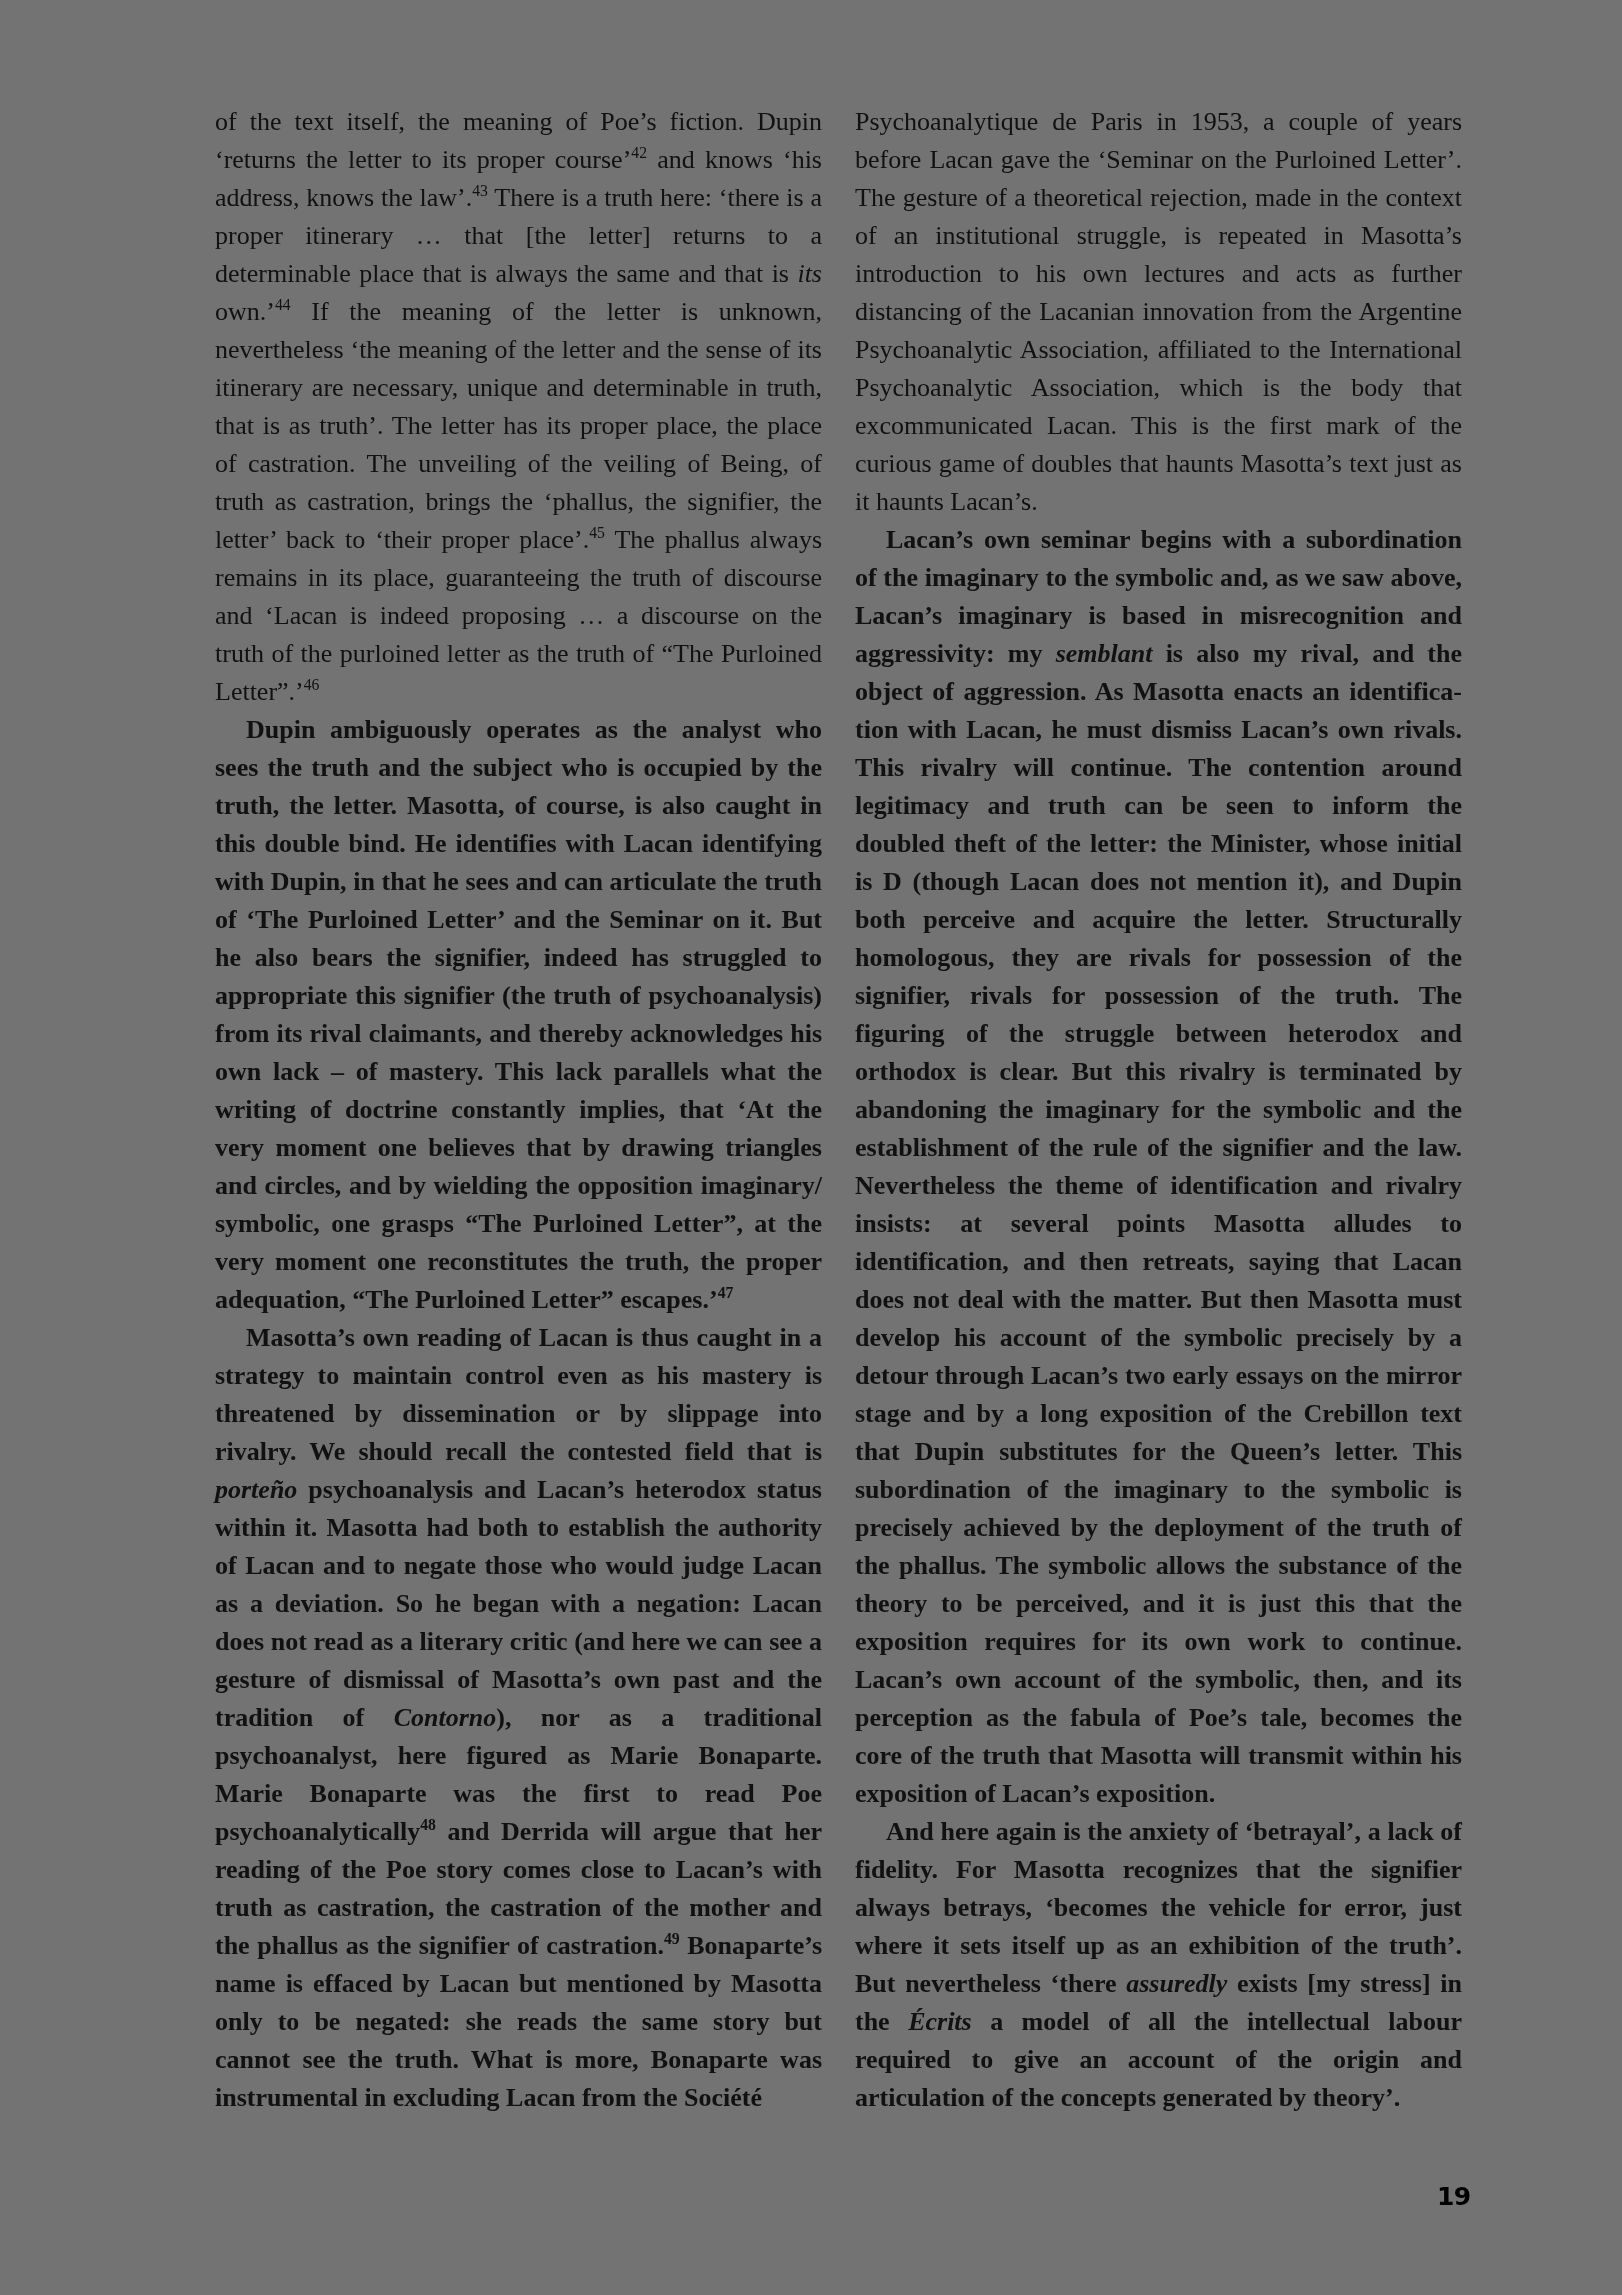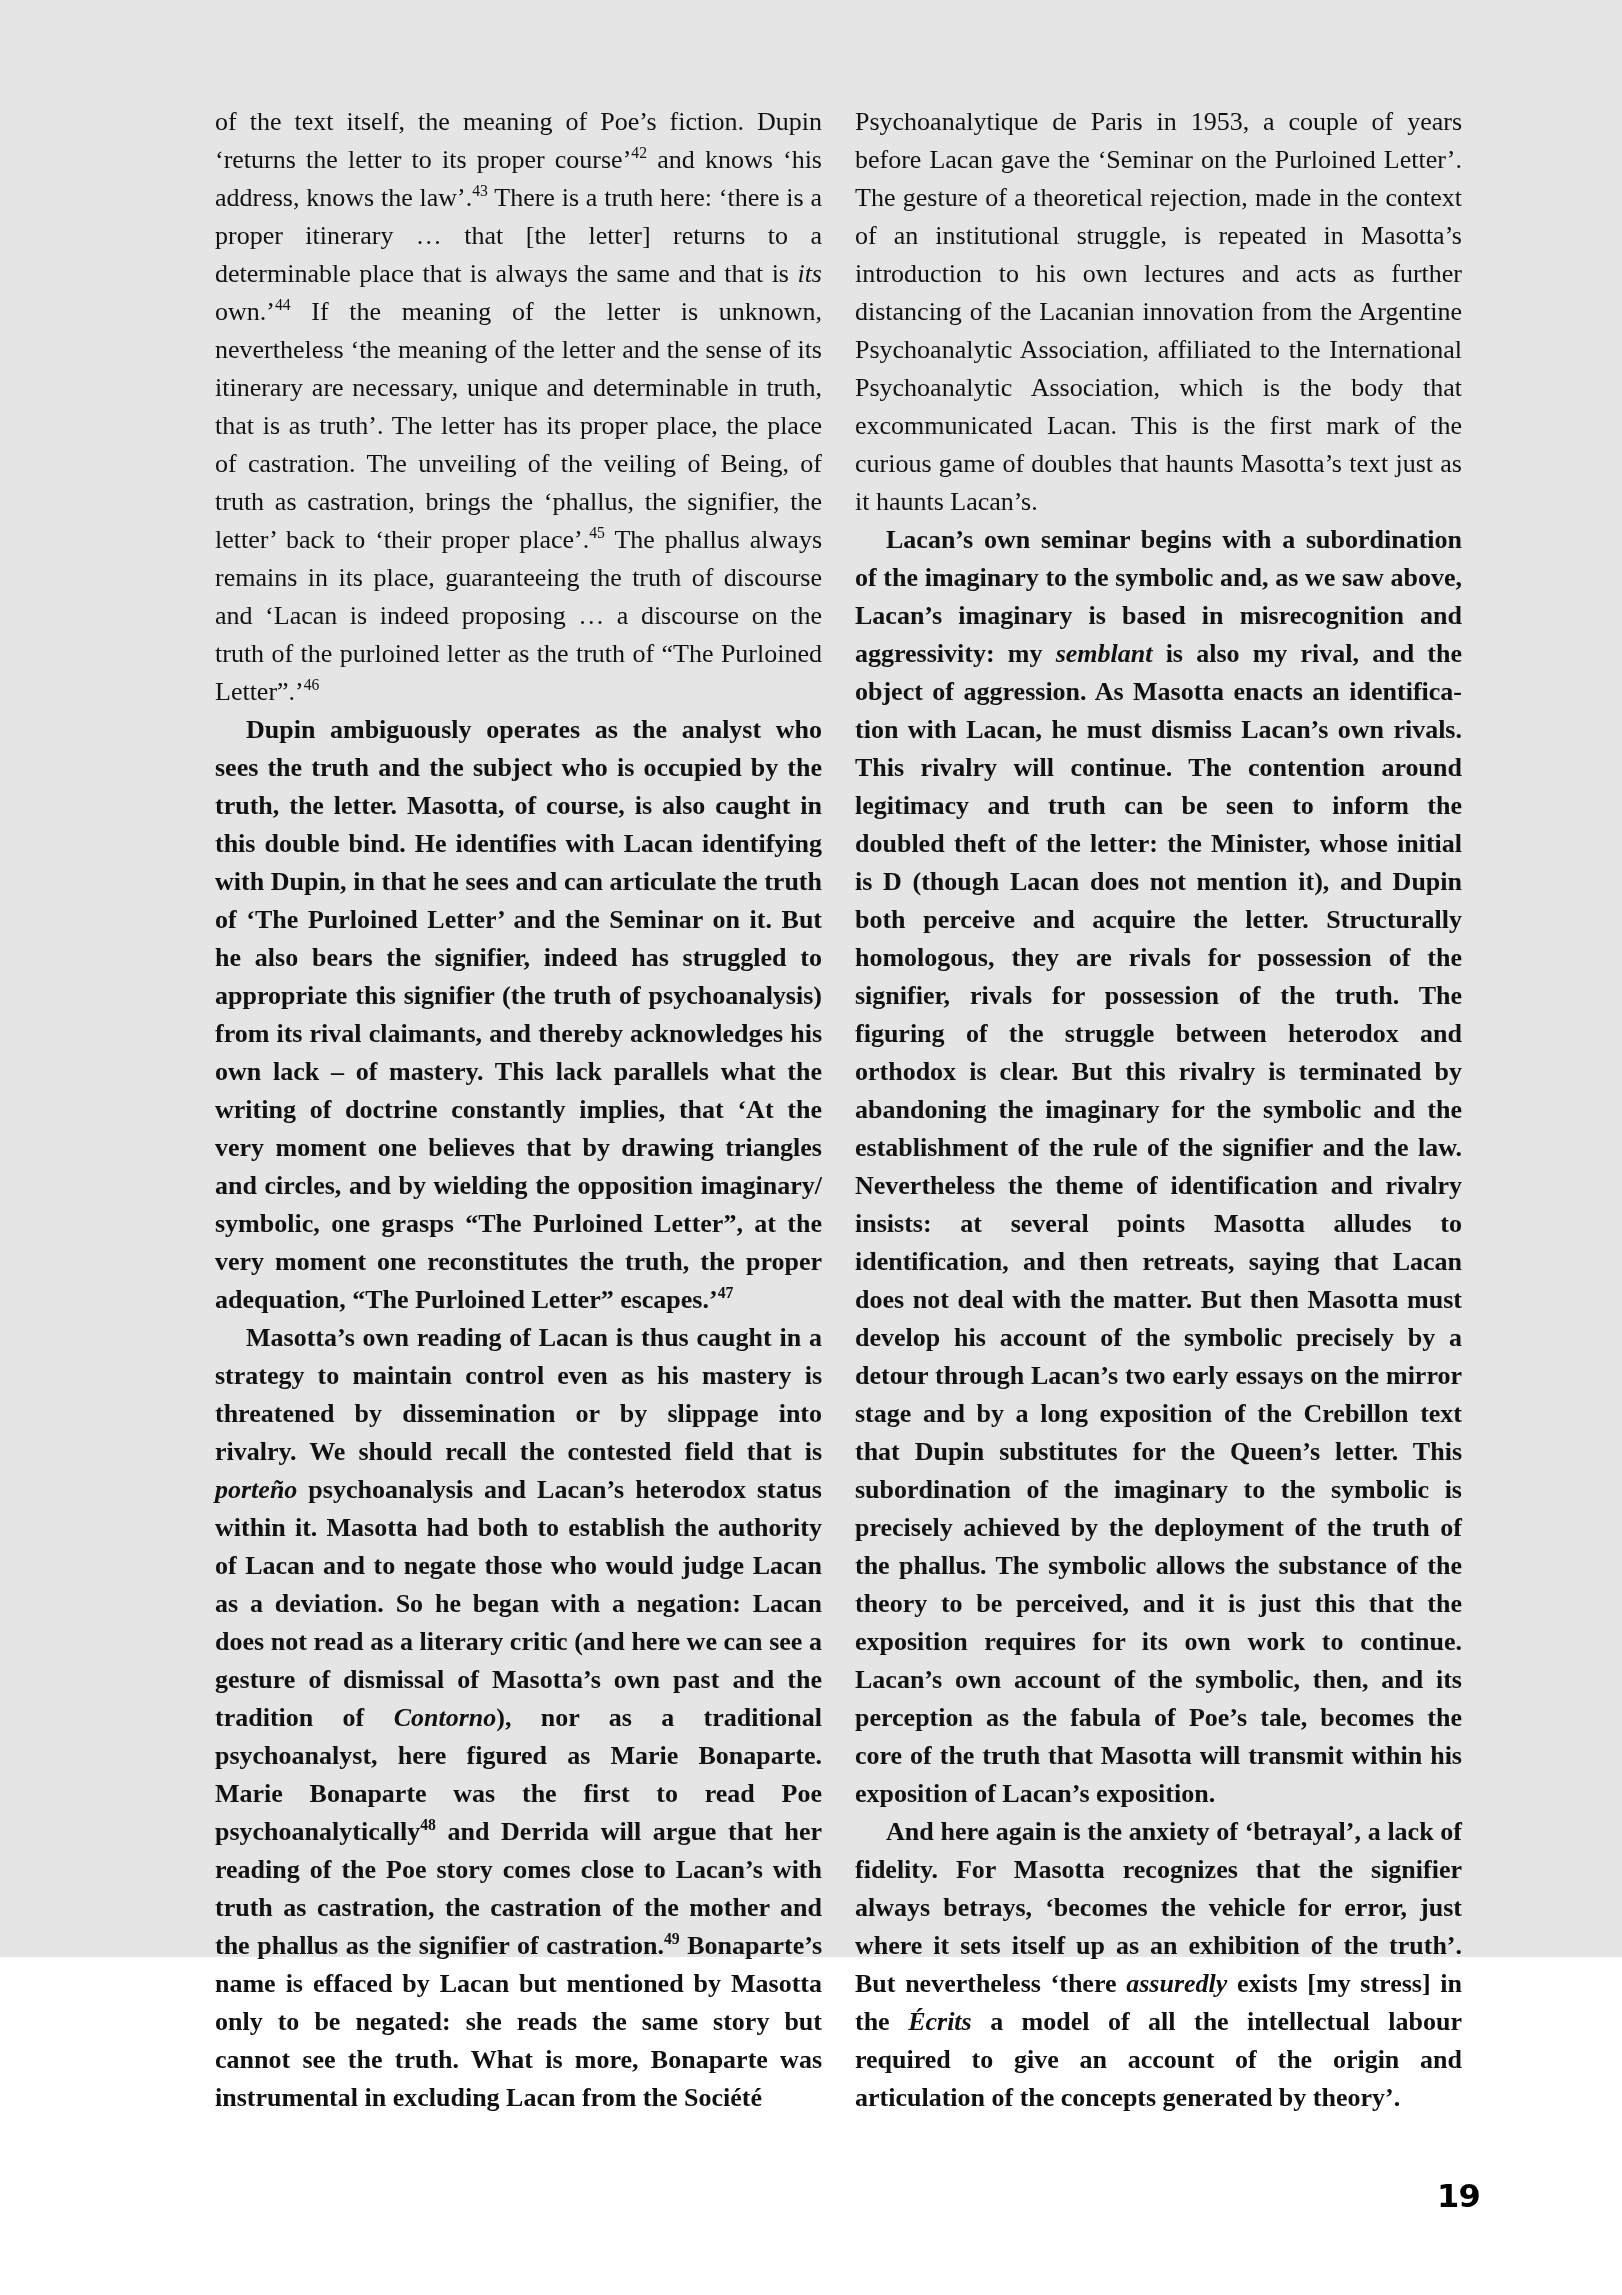--- a/index.html
+++ b/index.html
@@ -10,22 +10,22 @@
     width: 1623px;
     height: 2295px;
     background: #ffffff;
     position: relative;
     overflow: hidden;
   }
   .page {
     position: absolute;
     left: 0; top: 0;
     width: 1623px;
-    height: 1957px;
-    background: #e5e5e5;
+    height: 2295px;
+    background: #737373;
   }
   .column {
     position: absolute;
     top: 103px;
     width: 607px;
     font-family: "Liberation Serif", "DejaVu Serif", serif;
     font-size: 26px;
     line-height: 38px;
     color: #111111;
     text-align: justify;
@@ -43,21 +43,21 @@
     line-height: 0;
     vertical-align: 9.8px;
   }
   .para em { font-style: italic; }
   .page-number {
     position: absolute;
     left: 1437px;
     top: 2182px;
     font-family: "DejaVu Sans", "Liberation Sans", sans-serif;
     font-weight: bold;
-    font-size: 32px;
+    font-size: 25px;
     line-height: 29px;
     color: #000000;
     letter-spacing: -0.7px;
   }
 </style>
 </head>
 <body>
 
 <div class="page">
 

